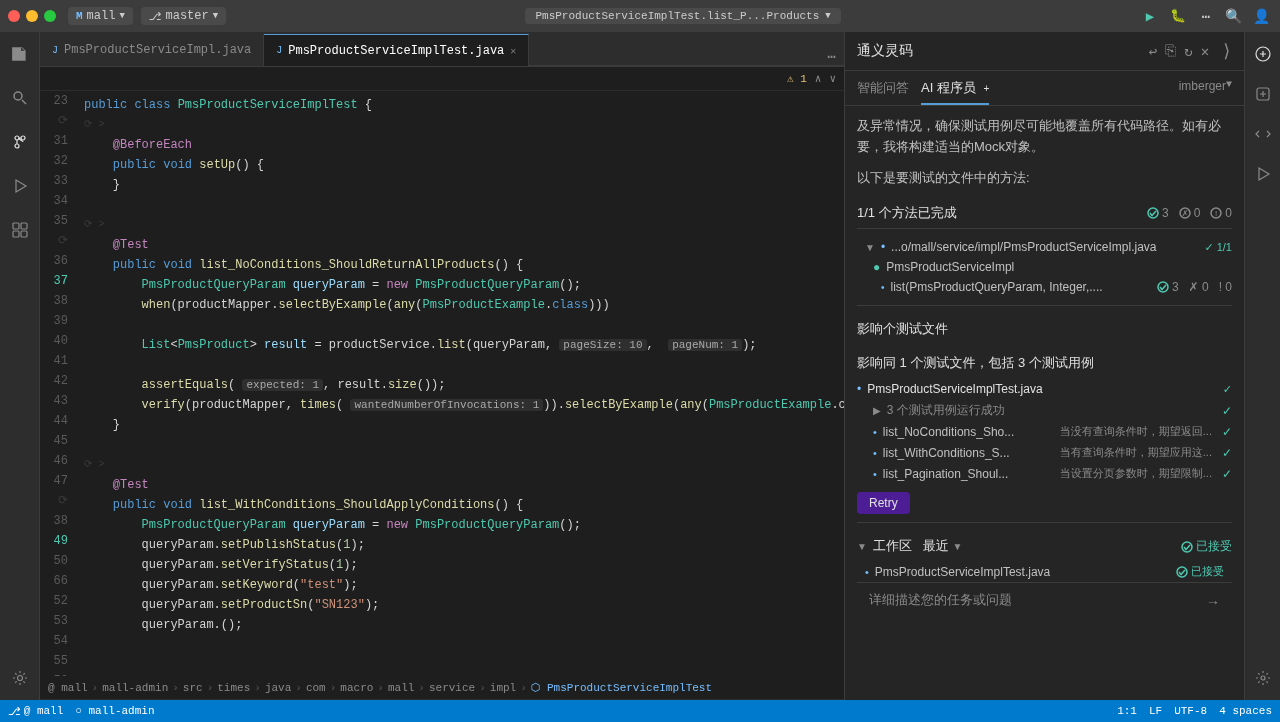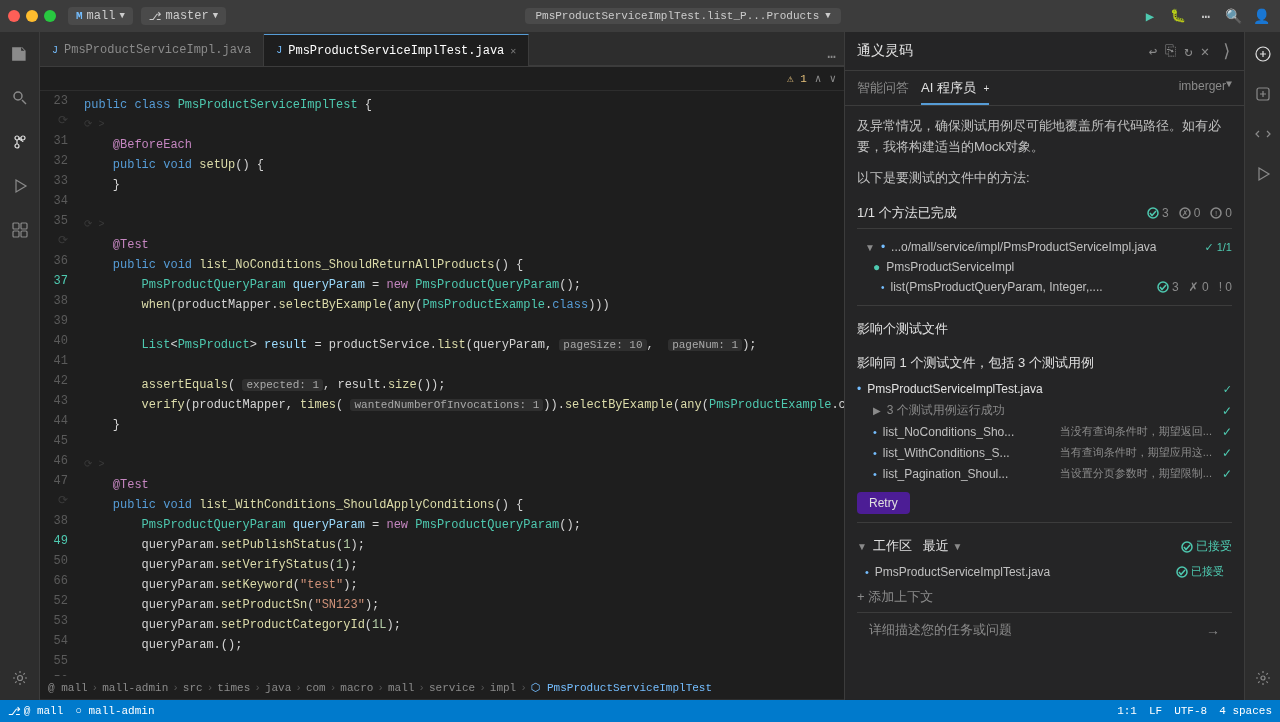--- a/index.html
+++ b/index.html
@@ -659,21 +659,20 @@
           <div class="code-line">    }</div>
           <div class="code-line">&nbsp;</div>
           <div class="code-line" style="color:#3a3a3a;font-size:10px;">⟳ &gt;</div>
           <div class="code-line">    <span class="ann">@Test</span></div>
           <div class="code-line">    <span class="kw2">public</span> <span class="kw2">void</span> <span class="fn">list_WithConditions_ShouldApplyConditions</span>() {</div>
           <div class="code-line">        <span class="cls">PmsProductQueryParam</span> <span class="param">queryParam</span> = <span class="kw">new</span> <span class="cls">PmsProductQueryParam</span>();</div>
           <div class="code-line">        queryParam.<span class="fn">setPublishStatus</span>(<span class="num">1</span>);</div>
           <div class="code-line">        queryParam.<span class="fn">setVerifyStatus</span>(<span class="num">1</span>);</div>
           <div class="code-line">        queryParam.<span class="fn">setKeyword</span>(<span class="str">"test"</span>);</div>
           <div class="code-line">        queryParam.<span class="fn">setProductSn</span>(<span class="str">"SN123"</span>);</div>
-          <div class="code-line">        queryParam.<span class="fn">setProductCategoryId</span>(<span class="num">1L</span>);</div>
           <div class="code-line">        queryParam.();</div>
 
         </div>
 
       </div>
     </div>
 
     <div class="breadcrumb-bar">
       <span style="cursor:pointer;">@ mall</span>
       <span class="breadcrumb-sep">›</span>
@@ -862,23 +861,20 @@
           <span style="color:#4ec9b0;font-size:11px;">
             <svg width="12" height="12" viewBox="0 0 12 12" style="vertical-align:middle;">
                 <circle cx="6" cy="6" r="5" fill="none" stroke="#4ec9b0" stroke-width="1.5"></circle>
                 <polyline points="3,6 5,8.5 9,4" fill="none" stroke="#4ec9b0" stroke-width="1.5"></polyline>
               </svg>
             <span>已接受</span>
           </span>
         </div>
       </div>
 
-      <div class="add-context-btn">
-        <span>+ 添加上下文</span>
-      </div>
 
       <div class="input-area">
         <div class="task-input">
           <span class="task-input-text">详细描述您的任务或问题</span>
           <span class="task-input-arrow">→</span>
         </div>
       </div>
     </div>
   </div>
 

